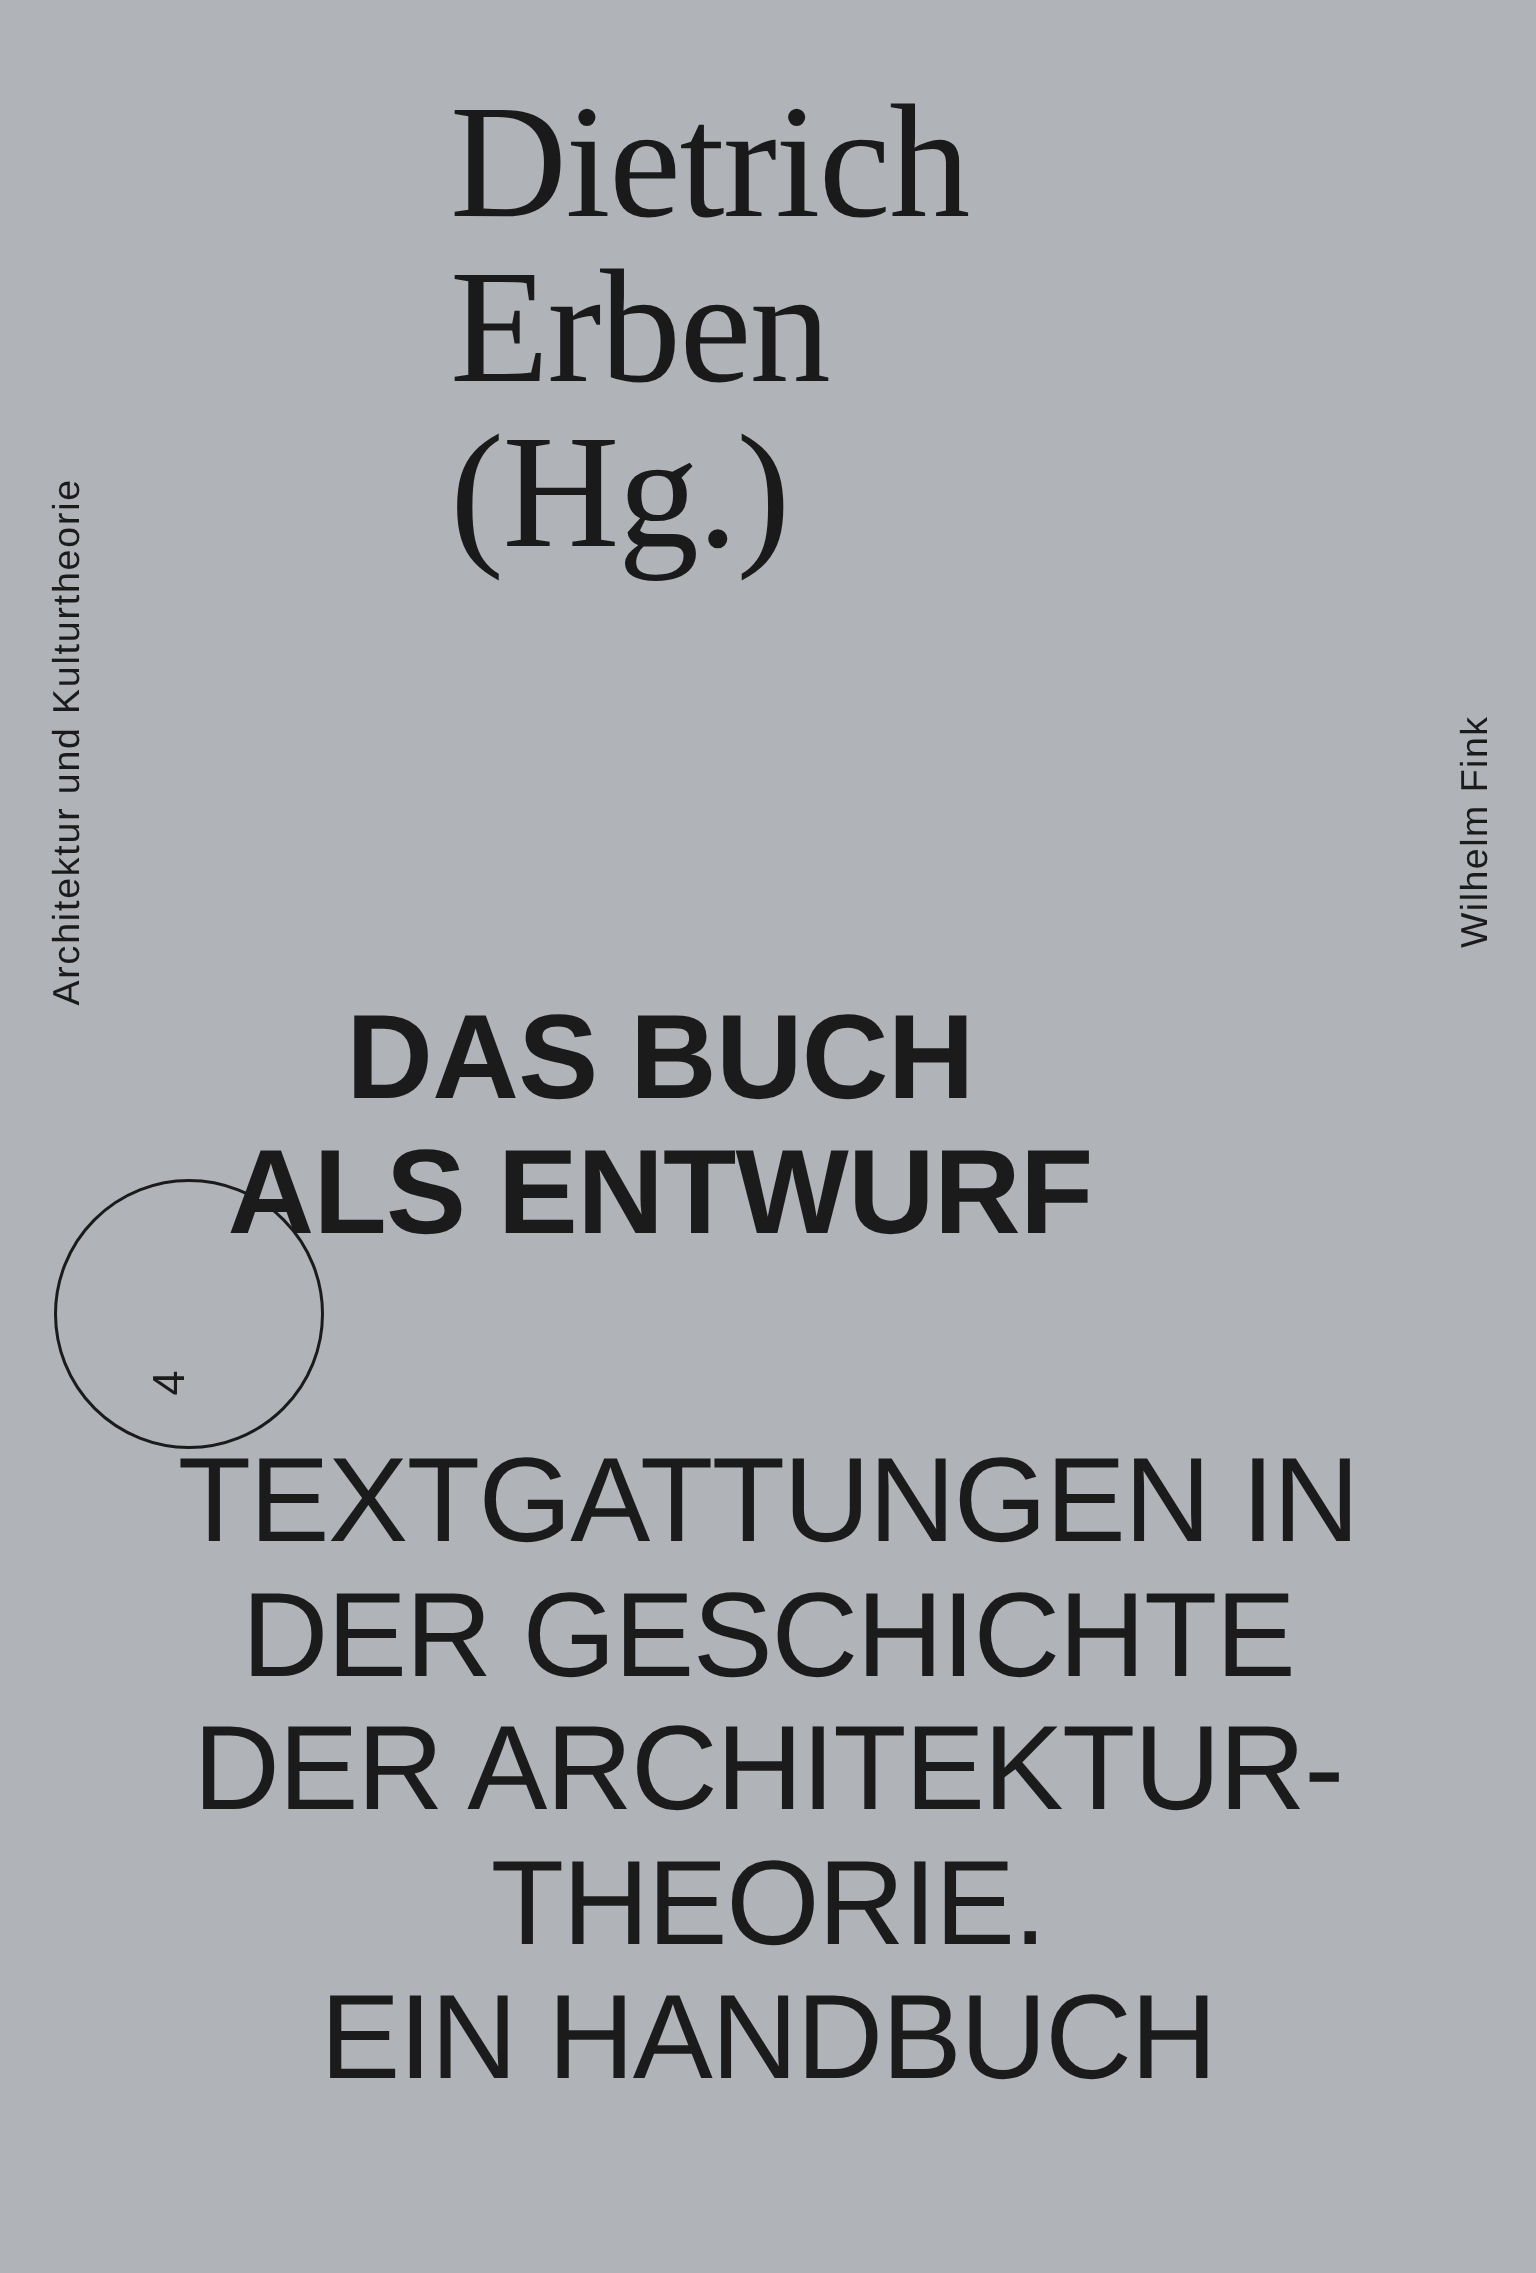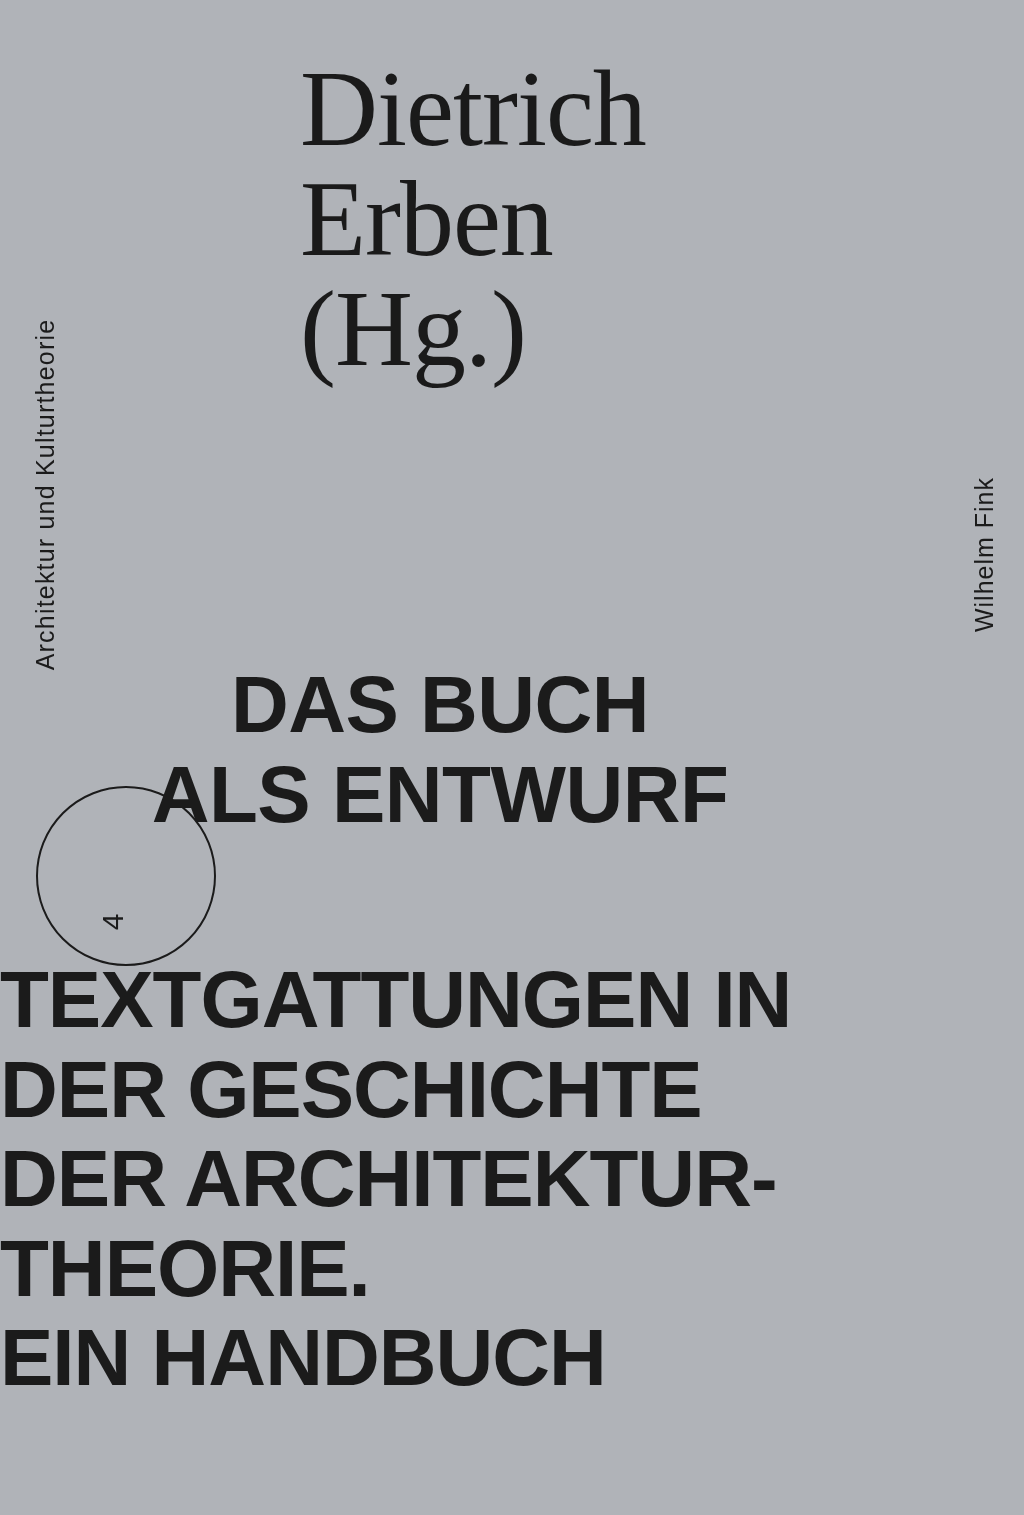--- a/index.html
+++ b/index.html
@@ -99,23 +99,23 @@
     white-space: pre-line;
     color: #1b1b1b;
   }
 
   
   .title-sub {
     position: absolute;
     left: 0;
     top: 955px;
     width: 1024px;
-    text-align: left;
+    text-align: center;
     font-size: 80px;
-    font-weight: bold;
+    font-weight: normal;
     line-height: 1.12;
     letter-spacing: -1px;
     white-space: pre-line;
     color: #1b1b1b;
   }
 </style>
 </head>
 <body>
 
 <div class="cover">

